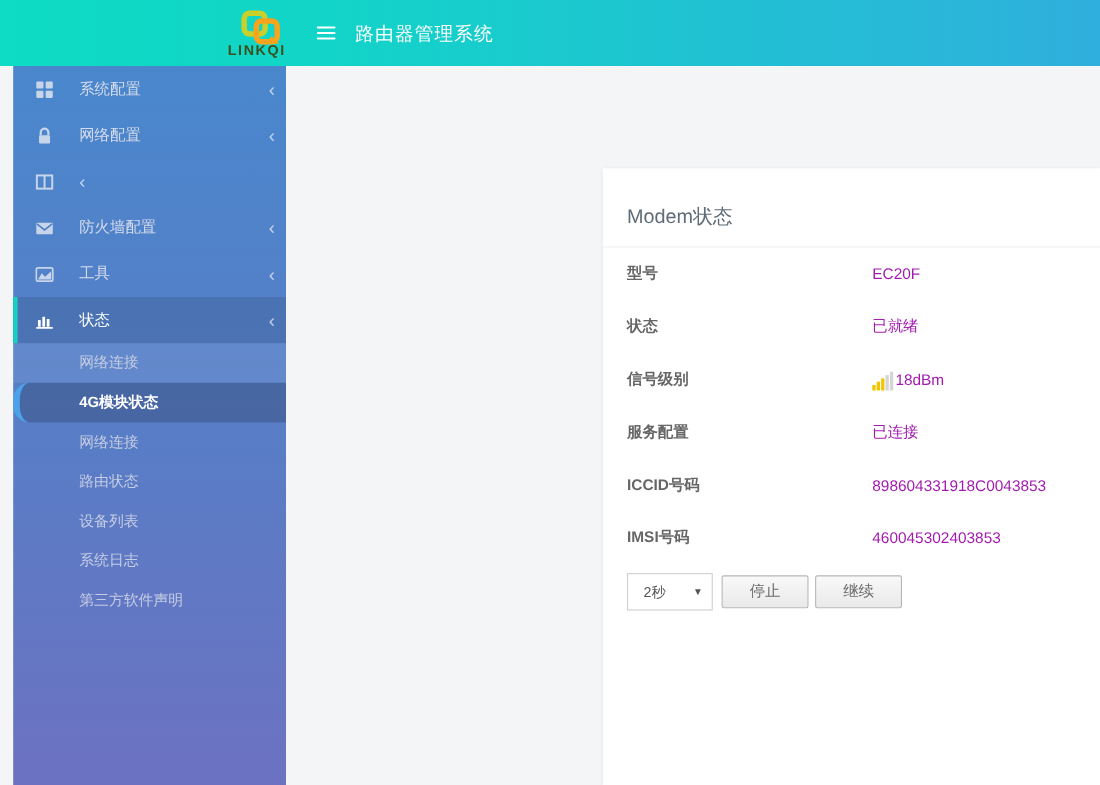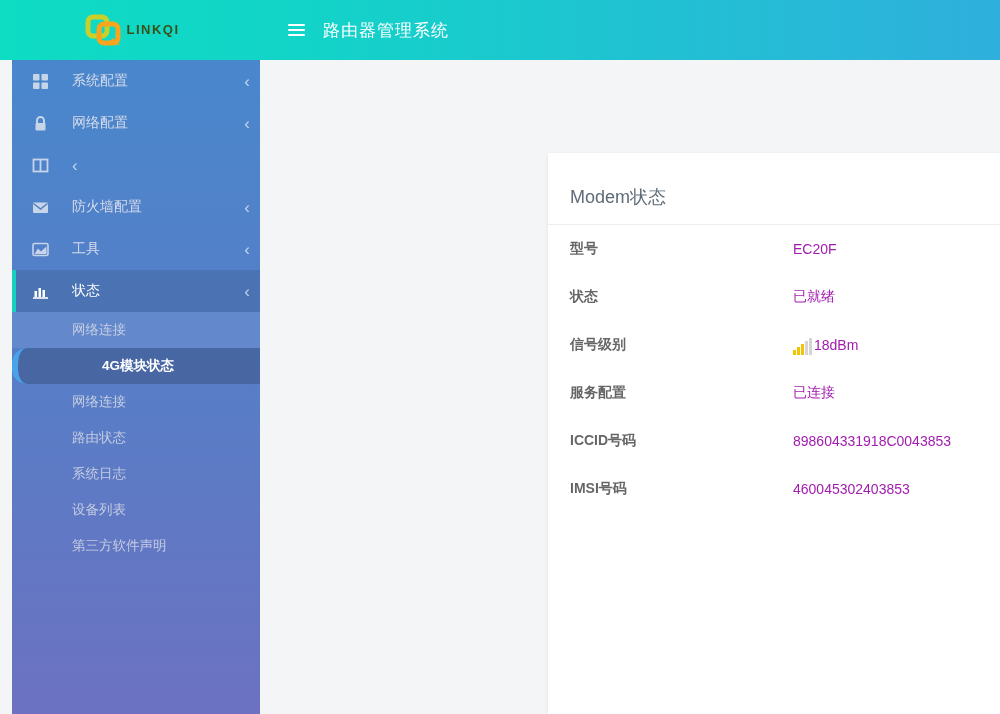--- a/index.html
+++ b/index.html
@@ -3,22 +3,22 @@
 <meta charset="utf-8">
 <style>
   * { margin:0; padding:0; box-sizing:border-box; }
   html,body { width:1000px; height:714px; overflow:hidden;
     font-family:"Liberation Sans","DejaVu Sans",sans-serif; background:#f4f5f7; }
 
   
   .header { position:absolute; left:0; top:0; width:1000px; height:60px;
     background:linear-gradient(90deg,#0edcc3 0%,#12d4c8 30%,#2fafdd 100%);
     display:flex; align-items:center; z-index:10; }
-  .logo-area { width:260px; height:60px; display:flex; 
-    align-items:center; justify-content:center; }
+  .logo-area { width:260px; height:60px; display:flex; flex-direction:column;
+    align-items:flex-end; justify-content:center; }
   .logo-mark { width:46px; height:32px; }
   .brand-text { font-size:13px; font-weight:bold; letter-spacing:1.5px;
     color:#3c501a; line-height:13px; margin-top:-2px; }
   .topbar { flex:1; display:flex; align-items:center; height:60px; }
   .hamburger { margin-left:28px; width:17px; cursor:pointer; }
   .hamburger div { height:2px; background:#fff; margin:3px 0; border-radius:1px; }
   .app-title { color:#fff; font-size:17px; letter-spacing:1px; margin-left:18px; }
 
   
   .sidebar { position:absolute; left:12px; top:60px; width:260px; bottom:0;
@@ -29,21 +29,21 @@
   .nav-item .nav-label { flex:1; }
   .nav-item .chev { margin-right:22px; font-size:17px; line-height:17px;
     color:rgba(255,255,255,.65); }
   .nav-item.active { background:rgba(0,0,0,.10); border-left:4px solid #16d0c0;
     padding-left:16px; color:#fff; }
   .nav-item.active .nav-icon { opacity:1; }
   .sub-item { height:36px; display:flex; align-items:center; padding-left:60px;
     color:#c5cde2; font-size:13.5px; cursor:pointer; }
   .sub-item.first { background:rgba(255,255,255,.08); }
   .sub-item.active { background:rgba(0,0,0,.18); border-left:6px solid #4aa3e8;
-    padding-left:84px; color:#fff; font-weight:bold;border-radius:15px; }
+    padding-left:54px; color:#fff; font-weight:bold;border-radius:15px; }
 
   
   .main-bg { position:absolute; left:260px; top:60px; right:0; bottom:0; background:#f4f5f7; }
   .card { position:absolute; left:288px; top:93px; right:0; bottom:0;
     background:#fff; box-shadow:0 1px 4px rgba(0,0,0,.08); }
   .card-header { height:72px; border-bottom:1px solid #efefef;
     display:flex; align-items:flex-end; padding:0 0 15px 22px; }
   .card-title { font-size:18px; color:#5f6b77; }
   .field-row { display:flex; align-items:center; height:48px;gap:36px; }
   .field-label { width:165px; padding-left:22px; font-weight:bold;
@@ -157,24 +157,24 @@
   <div class="sub-item active">
     <span>4G模块状态</span>
   </div>
   <div class="sub-item">
     <span>网络连接</span>
   </div>
   <div class="sub-item">
     <span>路由状态</span>
   </div>
   <div class="sub-item">
+    <span>设备列表</span>
+  </div>
+  <div class="sub-item">
     <span>系统日志</span>
-  </div>
-  <div class="sub-item">
-    <span>设备列表</span>
   </div>
   <div class="sub-item">
     <span>第三方软件声明</span>
   </div>
 </div>
 
 <div class="main-bg">
   <div class="card">
     <div class="card-header">
       <div class="card-title">Modem状态</div>
@@ -212,14 +212,24 @@
     <div class="field-row">
       <div class="field-label">ICCID号码</div>
       <div class="field-value">898604331918C0043853</div>
     </div>
 
     <div class="field-row">
       <div class="field-label">IMSI号码</div>
       <div class="field-value">460045302403853</div>
     </div>
 
+    <div class="controls">
+      <div class="select-wrap">
+        <select>
+          <option>2秒</option>
+        </select>
+        <span class="select-arrow">▼</span>
+      </div>
+      <button class="btn">停止</button>
+      <button class="btn">继续</button>
+    </div>
   </div>
 </div>
 
 </body></html>

